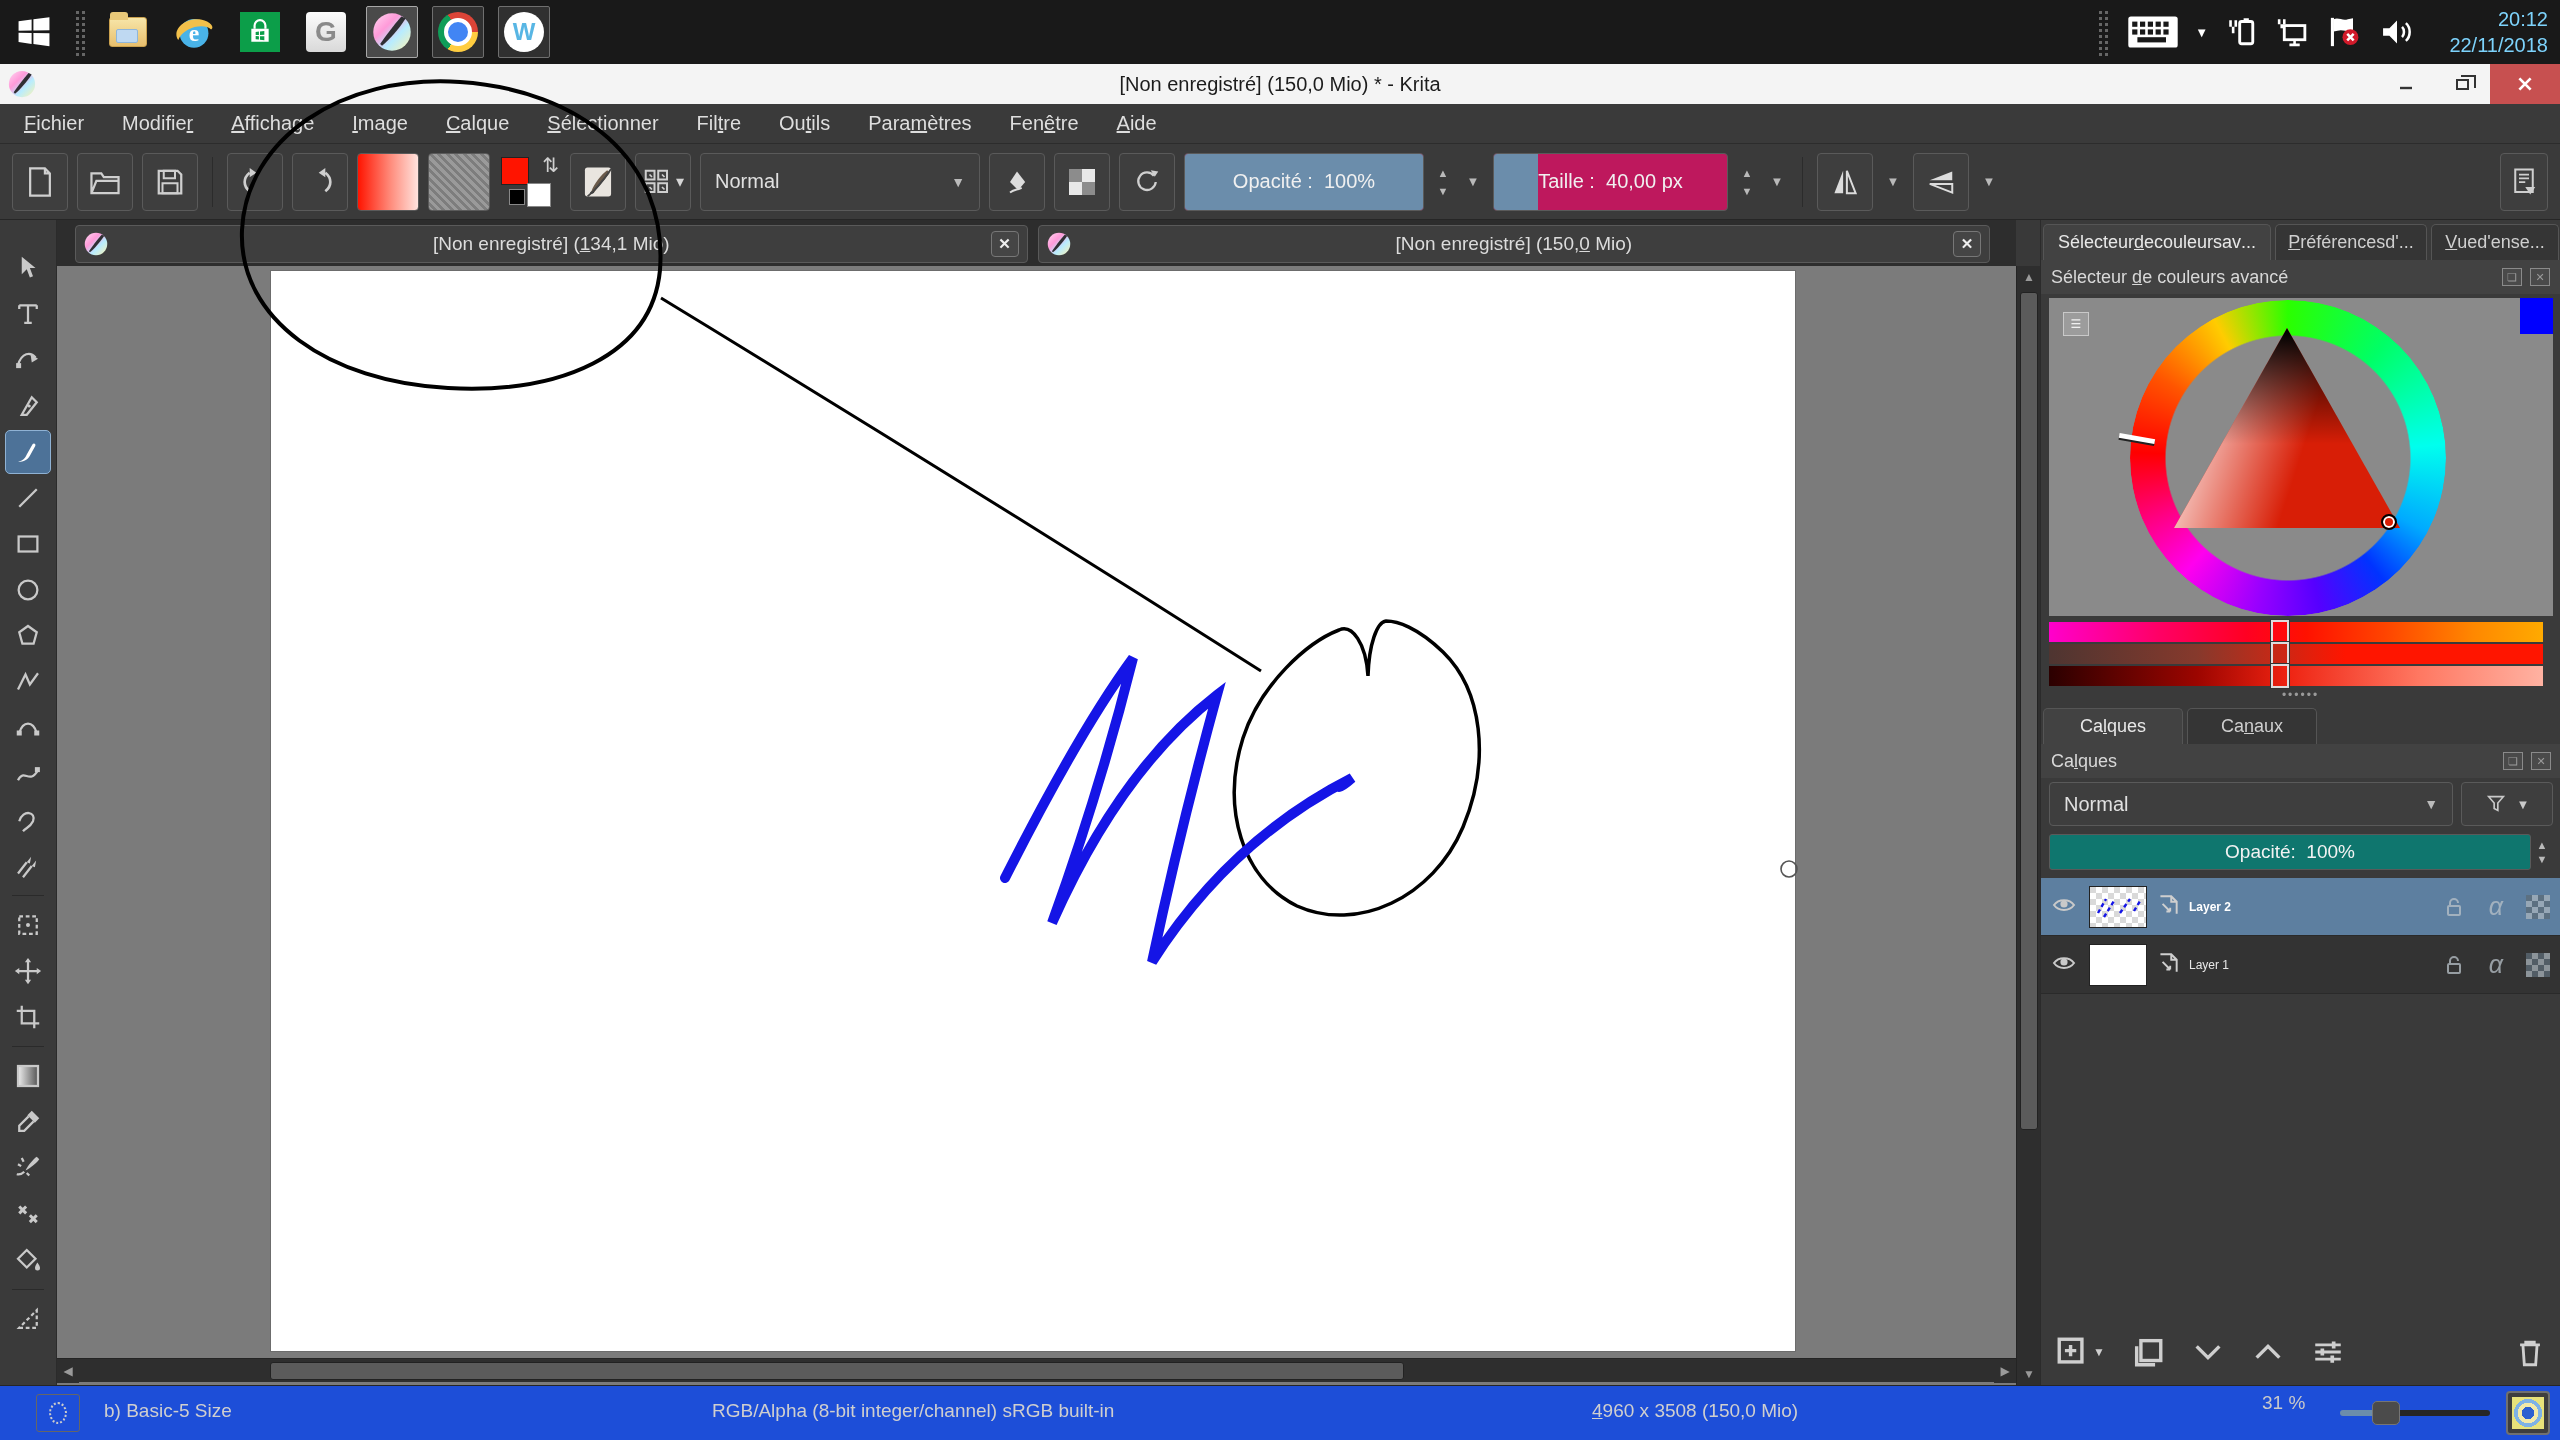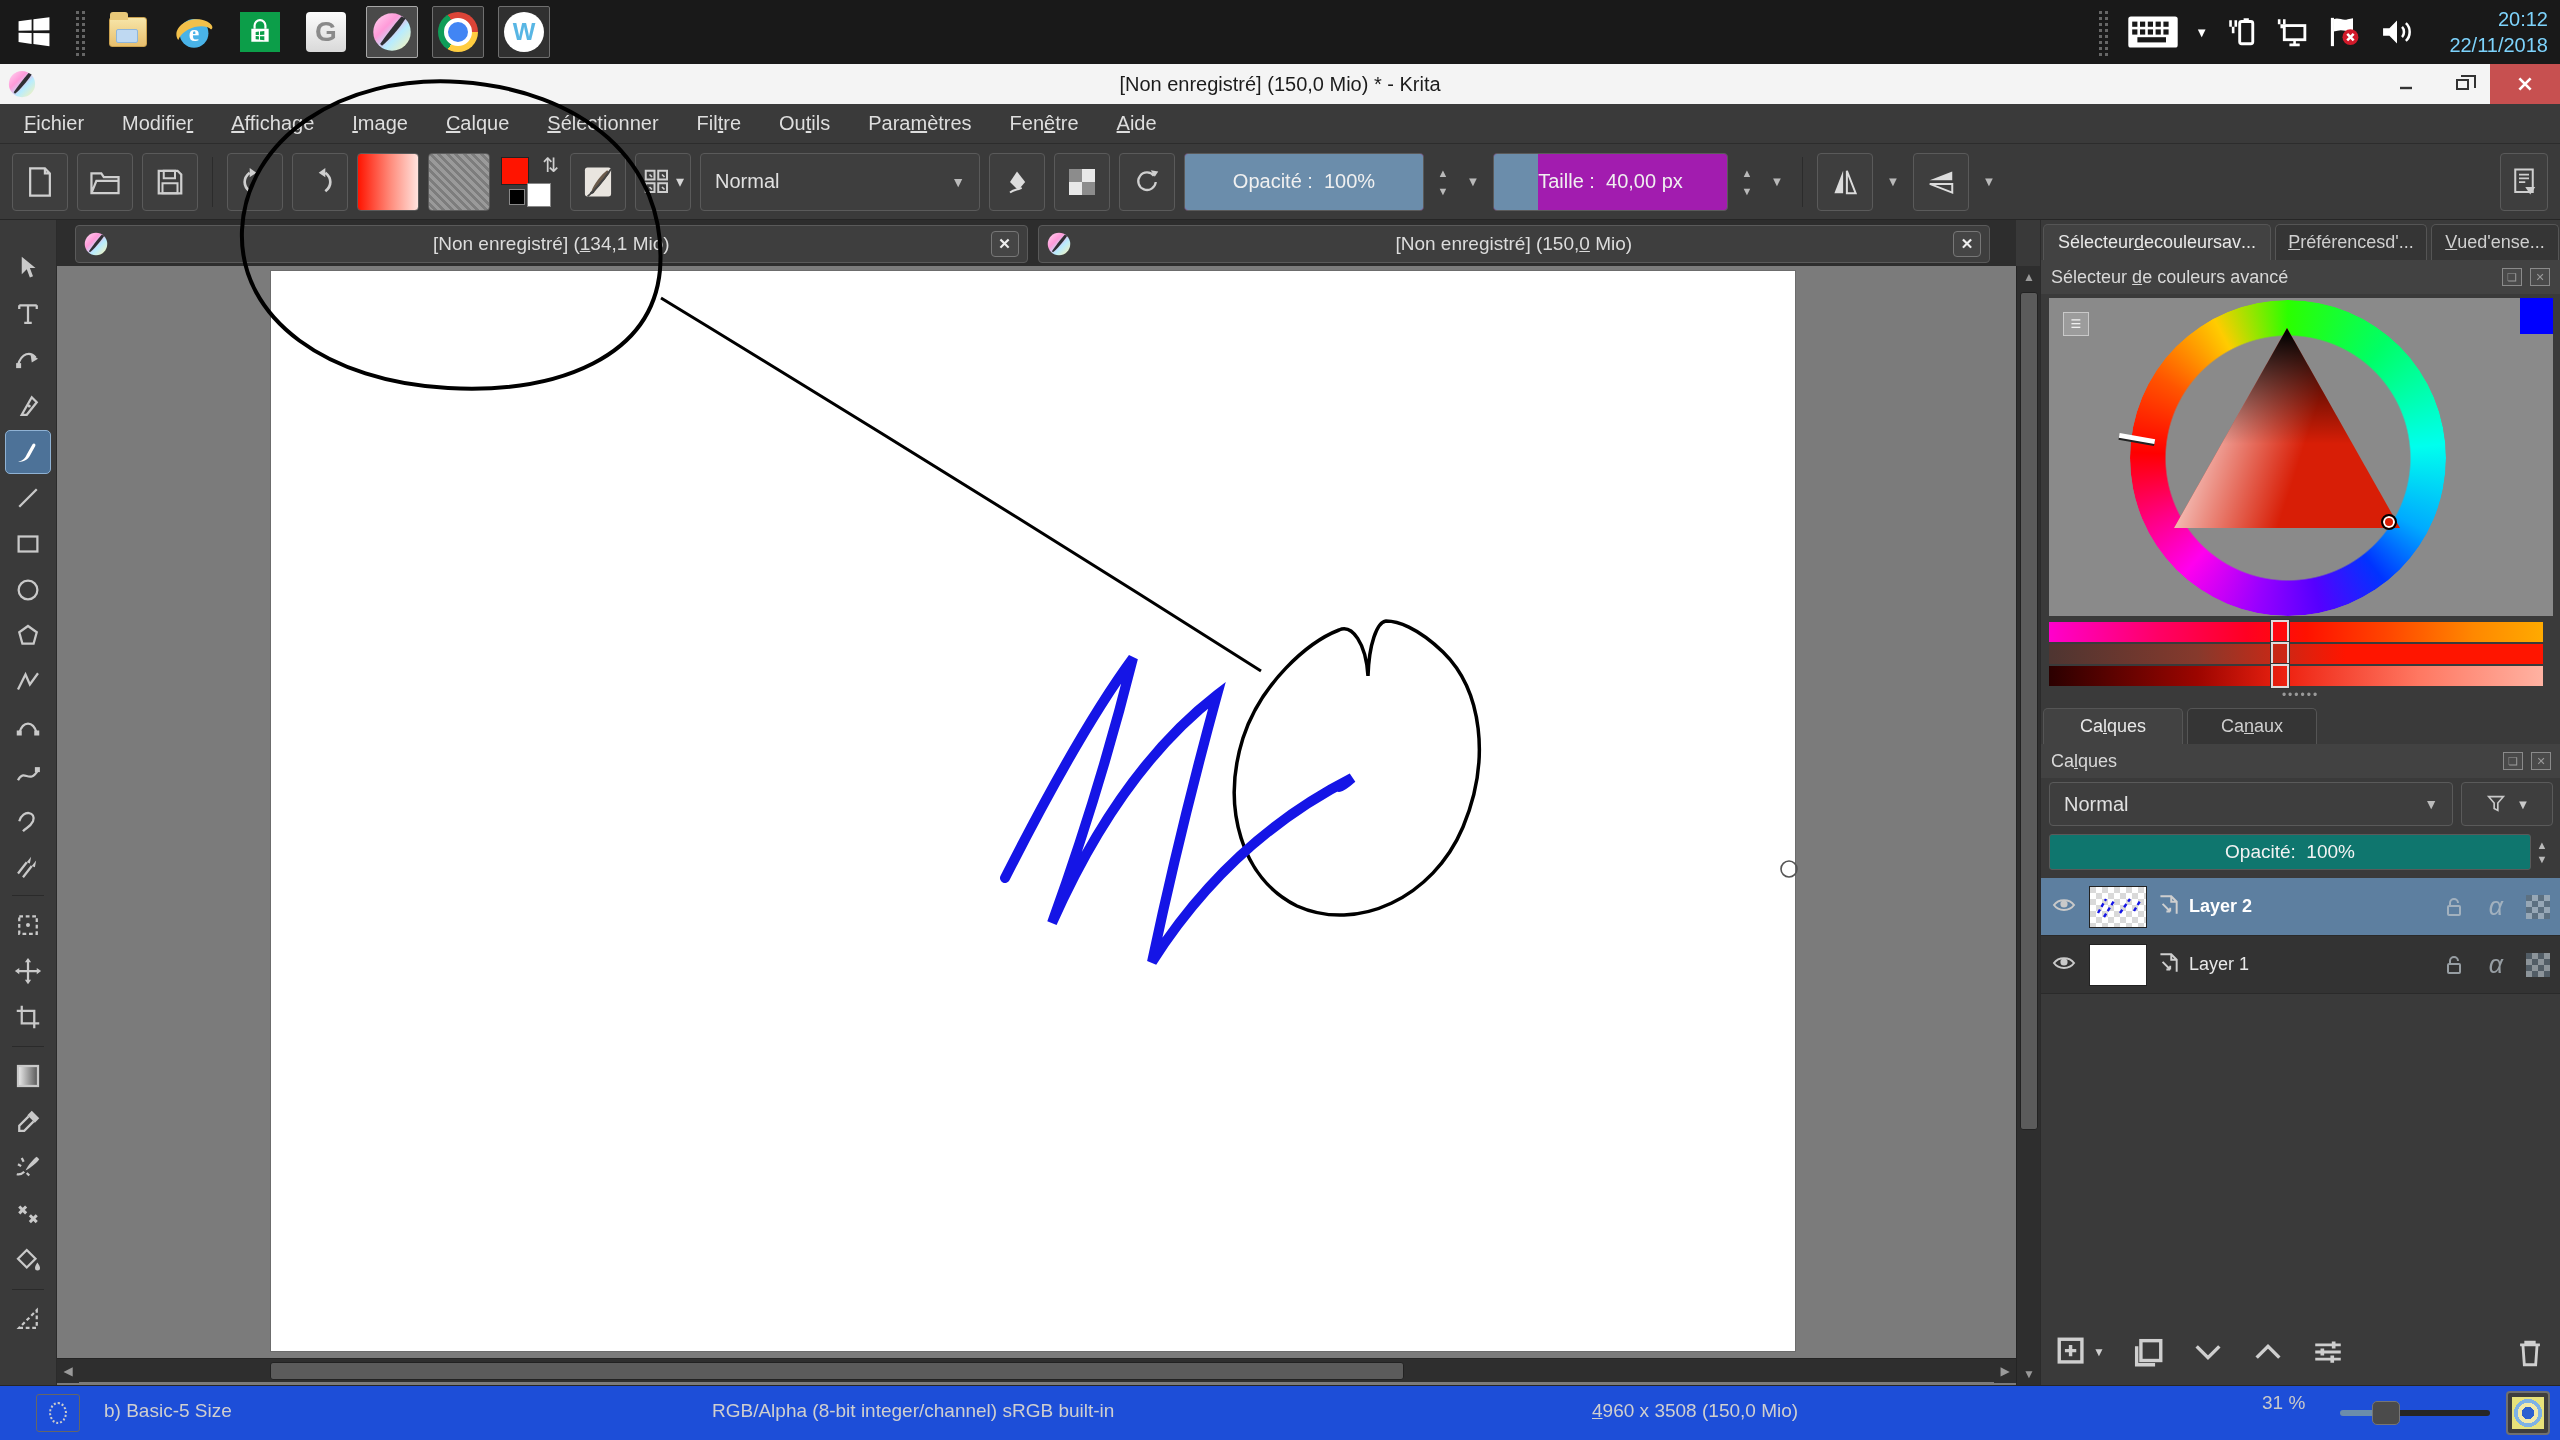--- a/index.html
+++ b/index.html
@@ -50,21 +50,21 @@
   #grad-swatch{background:linear-gradient(90deg,#ff1400,#ff8d7d 55%,#ffe3de)}
   #pattern-swatch{background:repeating-linear-gradient(45deg,#9a9a9a 0 3px,#7d7d7d 3px 6px)}
   #fgbg{position:relative;width:62px;height:58px}
   #fg-color{position:absolute;left:2px;top:4px;width:28px;height:28px;background:#ff1400;border:1px solid #222}
   #swap-arrows{position:absolute;right:2px;top:0;font-size:20px;color:#cfcfcf}
   #bg-small{position:absolute;left:10px;top:36px;width:16px;height:16px;background:#000;border:1px solid #888}
   #bg-color{position:absolute;left:28px;top:30px;width:24px;height:24px;background:#fff;border:1px solid #888}
   .dropdown{height:58px;border:1px solid #5a5a5a;border-radius:4px;background:#3e3e3e;display:flex;align-items:center;padding:0 14px;font-size:20px;color:#e0e0e0}
   .dropdown .dd-arrow{margin-left:auto;font-size:14px;color:#bbb}
   #blend-dd{width:280px}
-  .tslider{position:relative;height:58px;border:1px solid #5a5a5a;border-radius:4px;background:#a21caf;overflow:hidden;display:flex;align-items:center;justify-content:center;font-size:20px;color:#f0f0f0}
+  .tslider{position:relative;height:58px;border:1px solid #5a5a5a;border-radius:4px;background:#be185d;overflow:hidden;display:flex;align-items:center;justify-content:center;font-size:20px;color:#f0f0f0}
   .tslider .fill{position:absolute;left:0;top:0;bottom:0;background:#6b8dab}
   .tslider .lab{position:relative;z-index:2}
   .spin{display:flex;flex-direction:column;justify-content:center;gap:6px;height:58px;width:20px;align-items:center;color:#b9b9b9;font-size:11px}
   .mini-dd{width:22px;height:58px;display:flex;align-items:center;justify-content:center;color:#b9b9b9;font-size:13px}
   .checker-sm{width:26px;height:26px;background:conic-gradient(#e8e8e8 0 25%,#8c8c8c 0 50%,#e8e8e8 0 75%,#8c8c8c 0)}
 
   
   #tabbar{left:57px;top:220px;width:1959px;height:46px;background:#2d2d2d;display:flex;align-items:center;gap:10px;padding:4px 26px 2px 18px;z-index:4}
   .doctab{flex:1;height:38px;background:#3e3e3e;border:1px solid #5a5a5a;border-radius:4px;display:flex;align-items:center;padding:0 8px;position:relative}
   .doctab .klogo-sm{width:24px;height:24px}
@@ -126,21 +126,21 @@
   #layer-opacity{flex:1;height:36px;border:1px solid #5a5a5a;background:#0f766e;display:flex;align-items:center;justify-content:center;font-size:19px;color:#f2f2f2;border-radius:3px}
   #opacity-spin{width:22px}
   #layerlist{position:absolute;left:0;top:658px;width:520px}
   .layer-row{height:58px;display:flex;align-items:center;gap:8px;padding:0 6px;background:#333;border-bottom:1px solid #2a2a2a}
   .layer-row.selected{background:#5d7fa0}
   .layer-row .eye svg{width:34px;height:24px;stroke:#c9c9c9;fill:none;stroke-width:2}
   .layer-row .eye svg .pupil{fill:#c9c9c9;stroke:none}
   .thumb{width:58px;height:42px;border:1px solid #222;background:#fff}
   .thumb.checker{background:conic-gradient(#fff 0 25%,#d9d9d9 0 50%,#fff 0 75%,#d9d9d9 0) 0 0/12px 12px}
   .badge svg{width:26px;height:26px;stroke:#cfcfcf;fill:none;stroke-width:1.8}
-  .layer-name{font-size:18px;color:#e8e8e8;flex:1}
+  .layer-name{font-size:12px;color:#e8e8e8;flex:1}
   .layer-row.selected .layer-name{font-weight:bold;color:#fff}
   .lrow-ico{width:34px;display:flex;align-items:center;justify-content:center;color:#aeb7bd;opacity:.75}
   .lrow-ico svg{width:24px;height:24px;stroke:#b9c2c9;fill:none;stroke-width:2}
   .alpha-g{font-size:25px;font-style:italic;color:#b9c2c9}
   .checker-ico{width:24px;height:24px;background:conic-gradient(#a9b4bd 0 25%,#5c6b77 0 50%,#a9b4bd 0 75%,#5c6b77 0) 0 0/12px 12px}
   #layerbtns{position:absolute;left:0;top:1106px;width:520px;height:52px;display:flex;align-items:center;padding:0 14px;gap:26px;color:#cfcfcf}
   .lbtn{display:flex;align-items:center;justify-content:center;color:#cfcfcf}
   .lbtn svg{width:34px;height:34px;stroke:#cfcfcf;fill:none;stroke-width:2.4}
 
   

